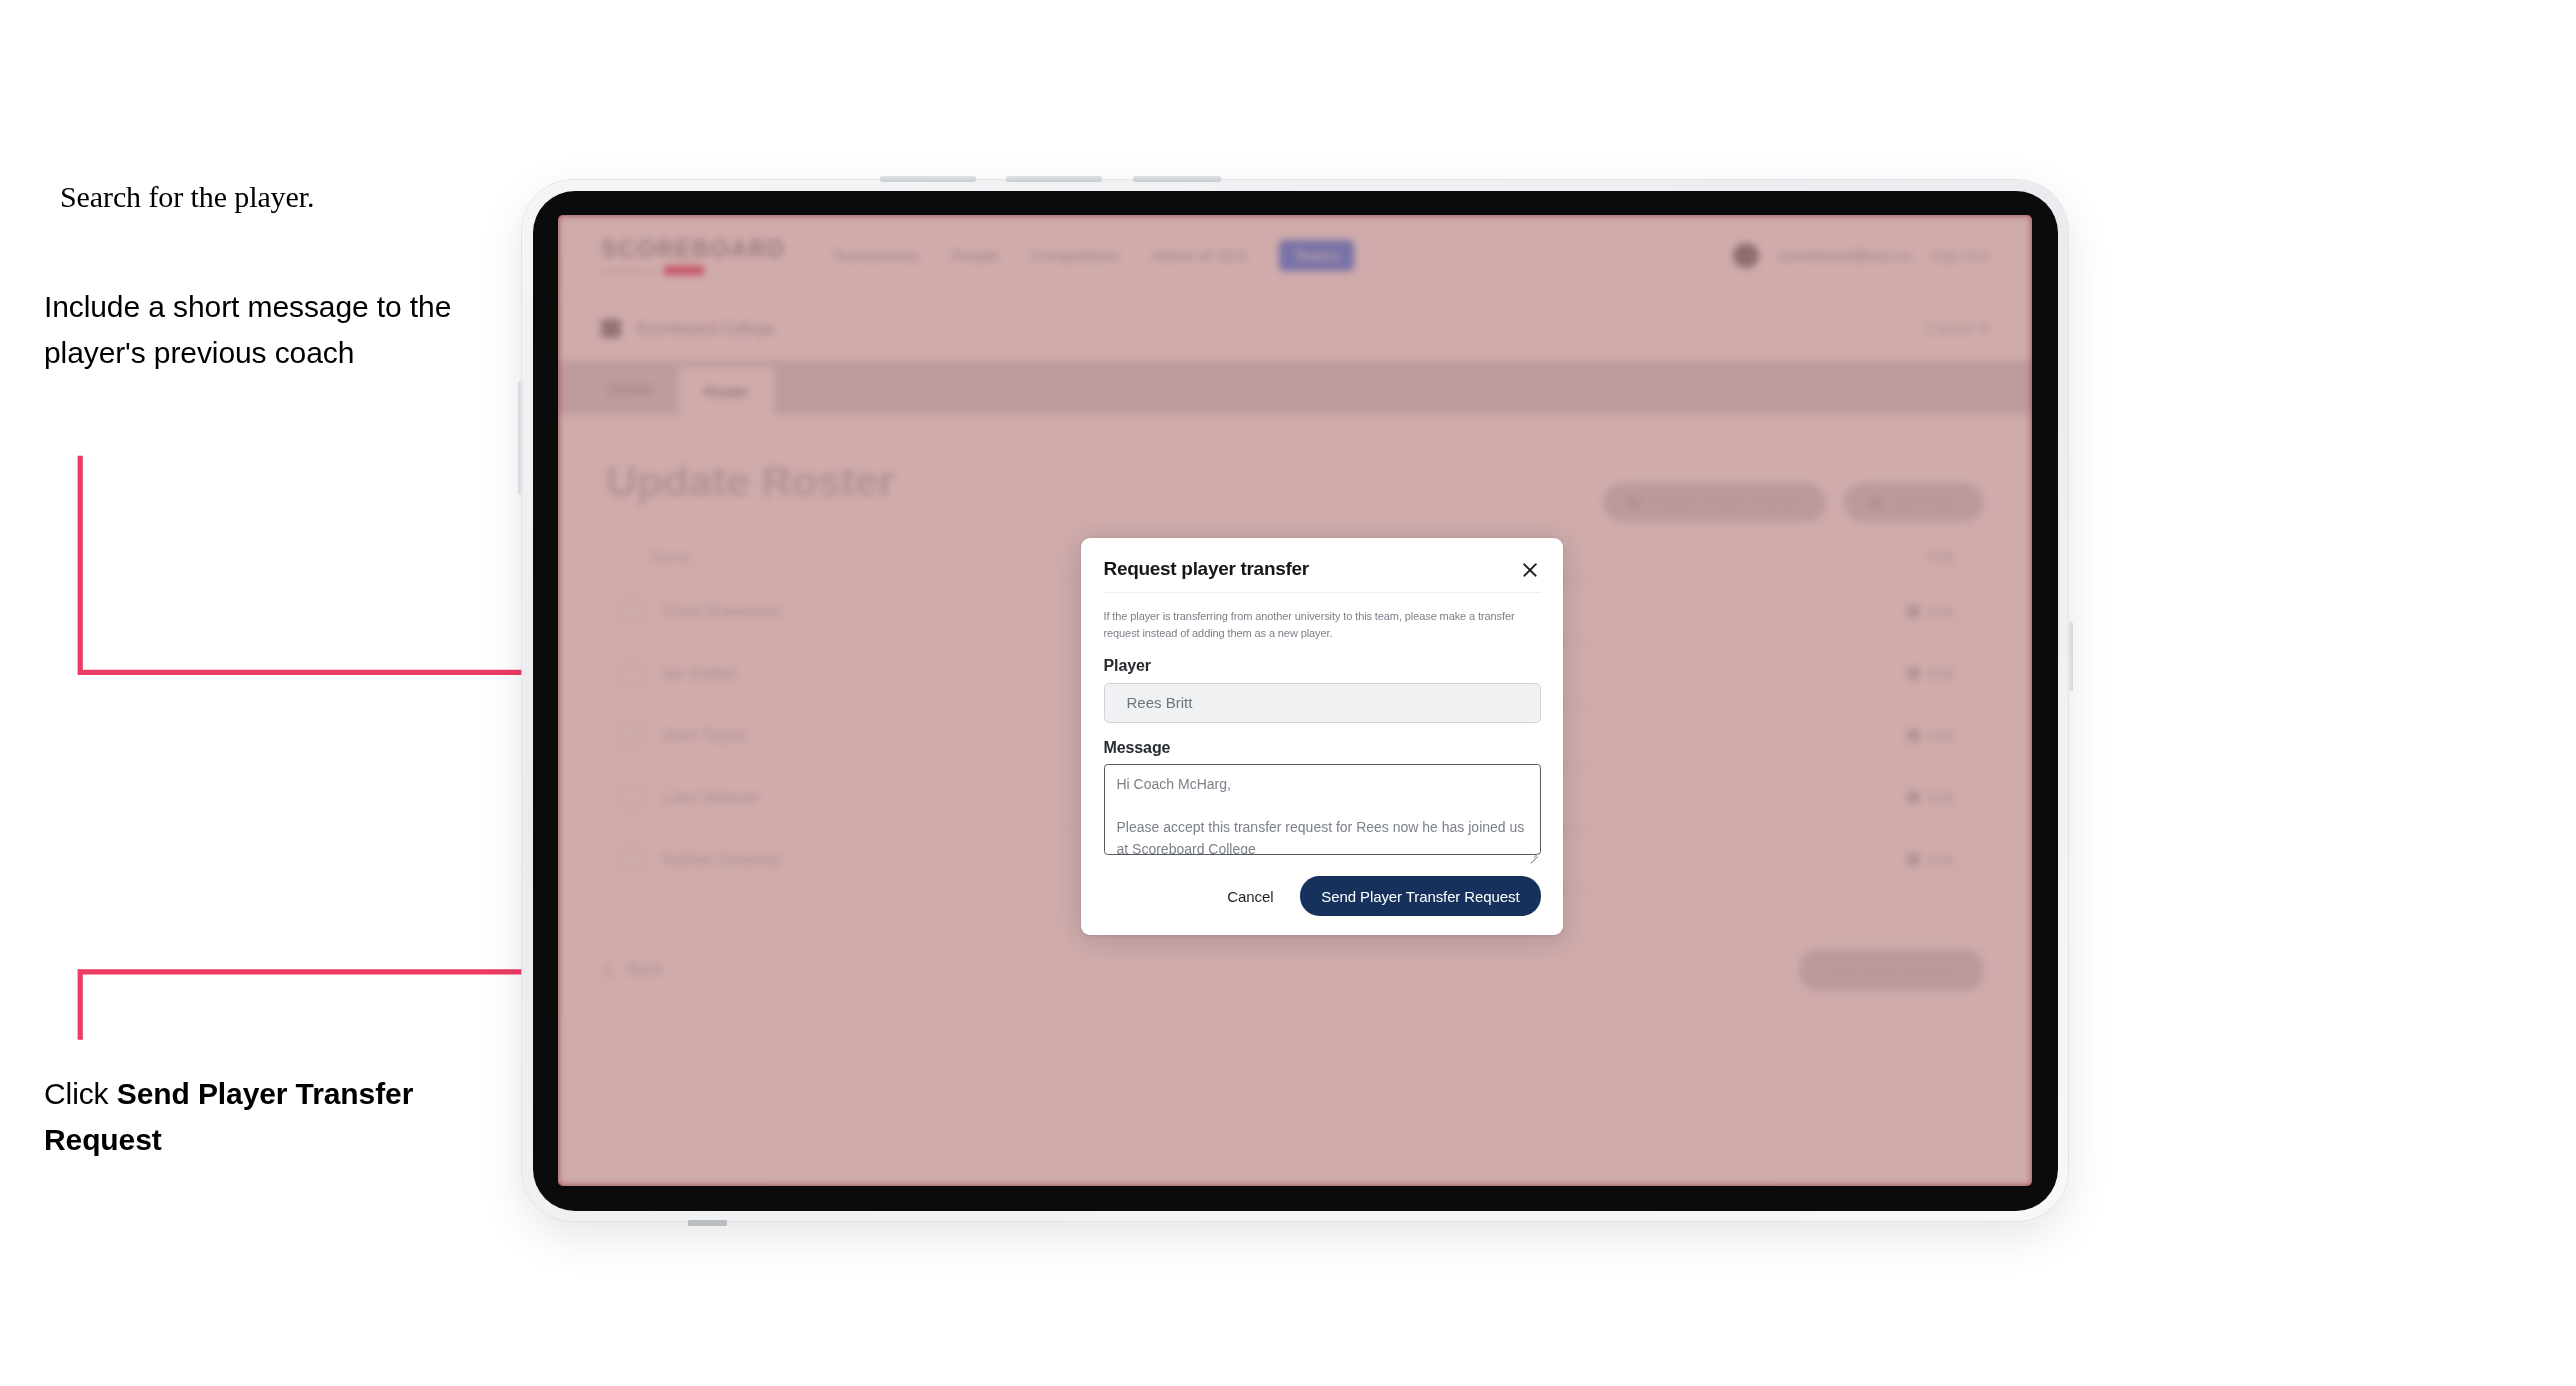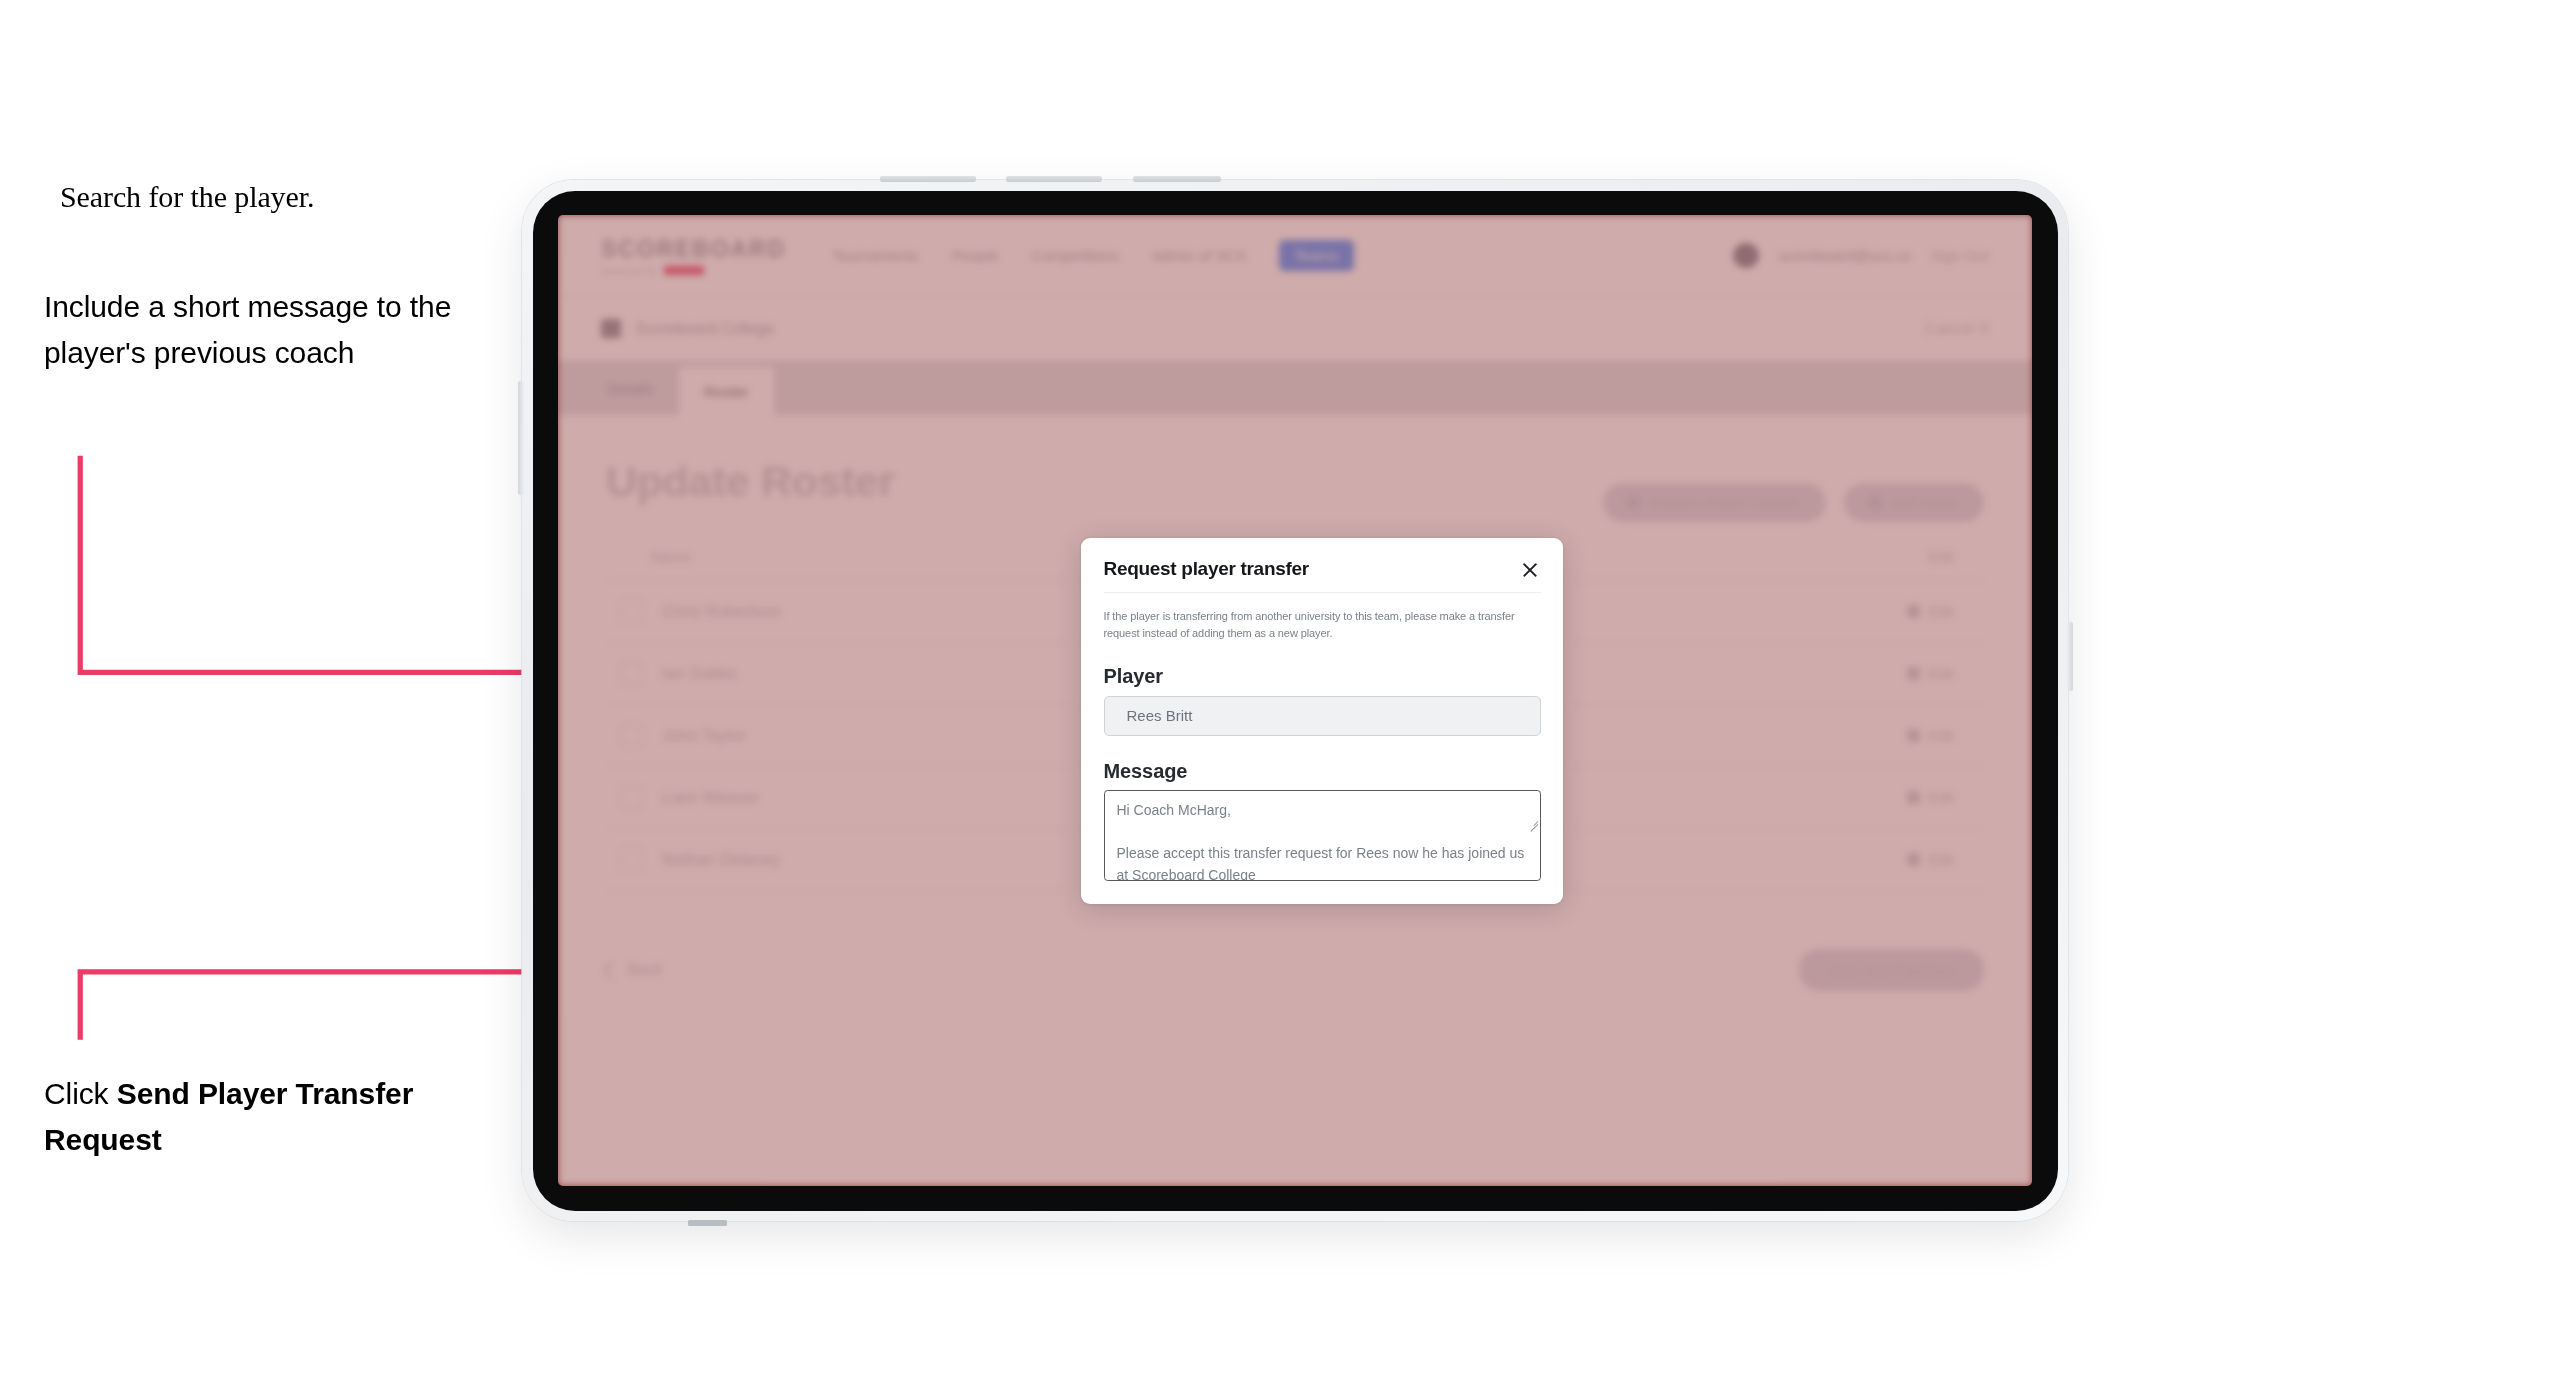--- a/index.html
+++ b/index.html
@@ -288,23 +288,23 @@
 
   #modal-desc {
     margin-top: 15px;
     font-size: 11px;
     line-height: 1.52;
     color: #7b8189;
     letter-spacing: -0.1px;
   }
 
   .field-label {
-    margin-top: 24px;
+    margin-top: 16px;
     margin-bottom: 7.5px;
-    font-size: 20px;
+    font-size: 16px;
     font-weight: 700;
     color: #272b30;
     letter-spacing: -0.1px;
   }
   #player-input {
     width: 100%;
     box-sizing: border-box;
     height: 40px;
     background: #f0f1f3;
     border: 0.7px solid #cfd3d8;
@@ -534,17 +534,21 @@
 
       <div class="field-label">Message</div>
       <textarea id="message-input" style="">Hi Coach McHarg,
 
 Please accept this transfer request for Rees now he has joined us at Scoreboard College</textarea>
       <div id="resize-grip">
         <span></span>
           <span></span>
       </div>
 
+      <div id="modal-actions">
+        <button id="cancel-btn">Cancel</button>
+        <button id="send-btn" style="background: rgb(22, 50, 92);">Send Player Transfer Request</button>
+      </div>
     </div>
 
   </div>
 </div>
 
 
 </body></html>

